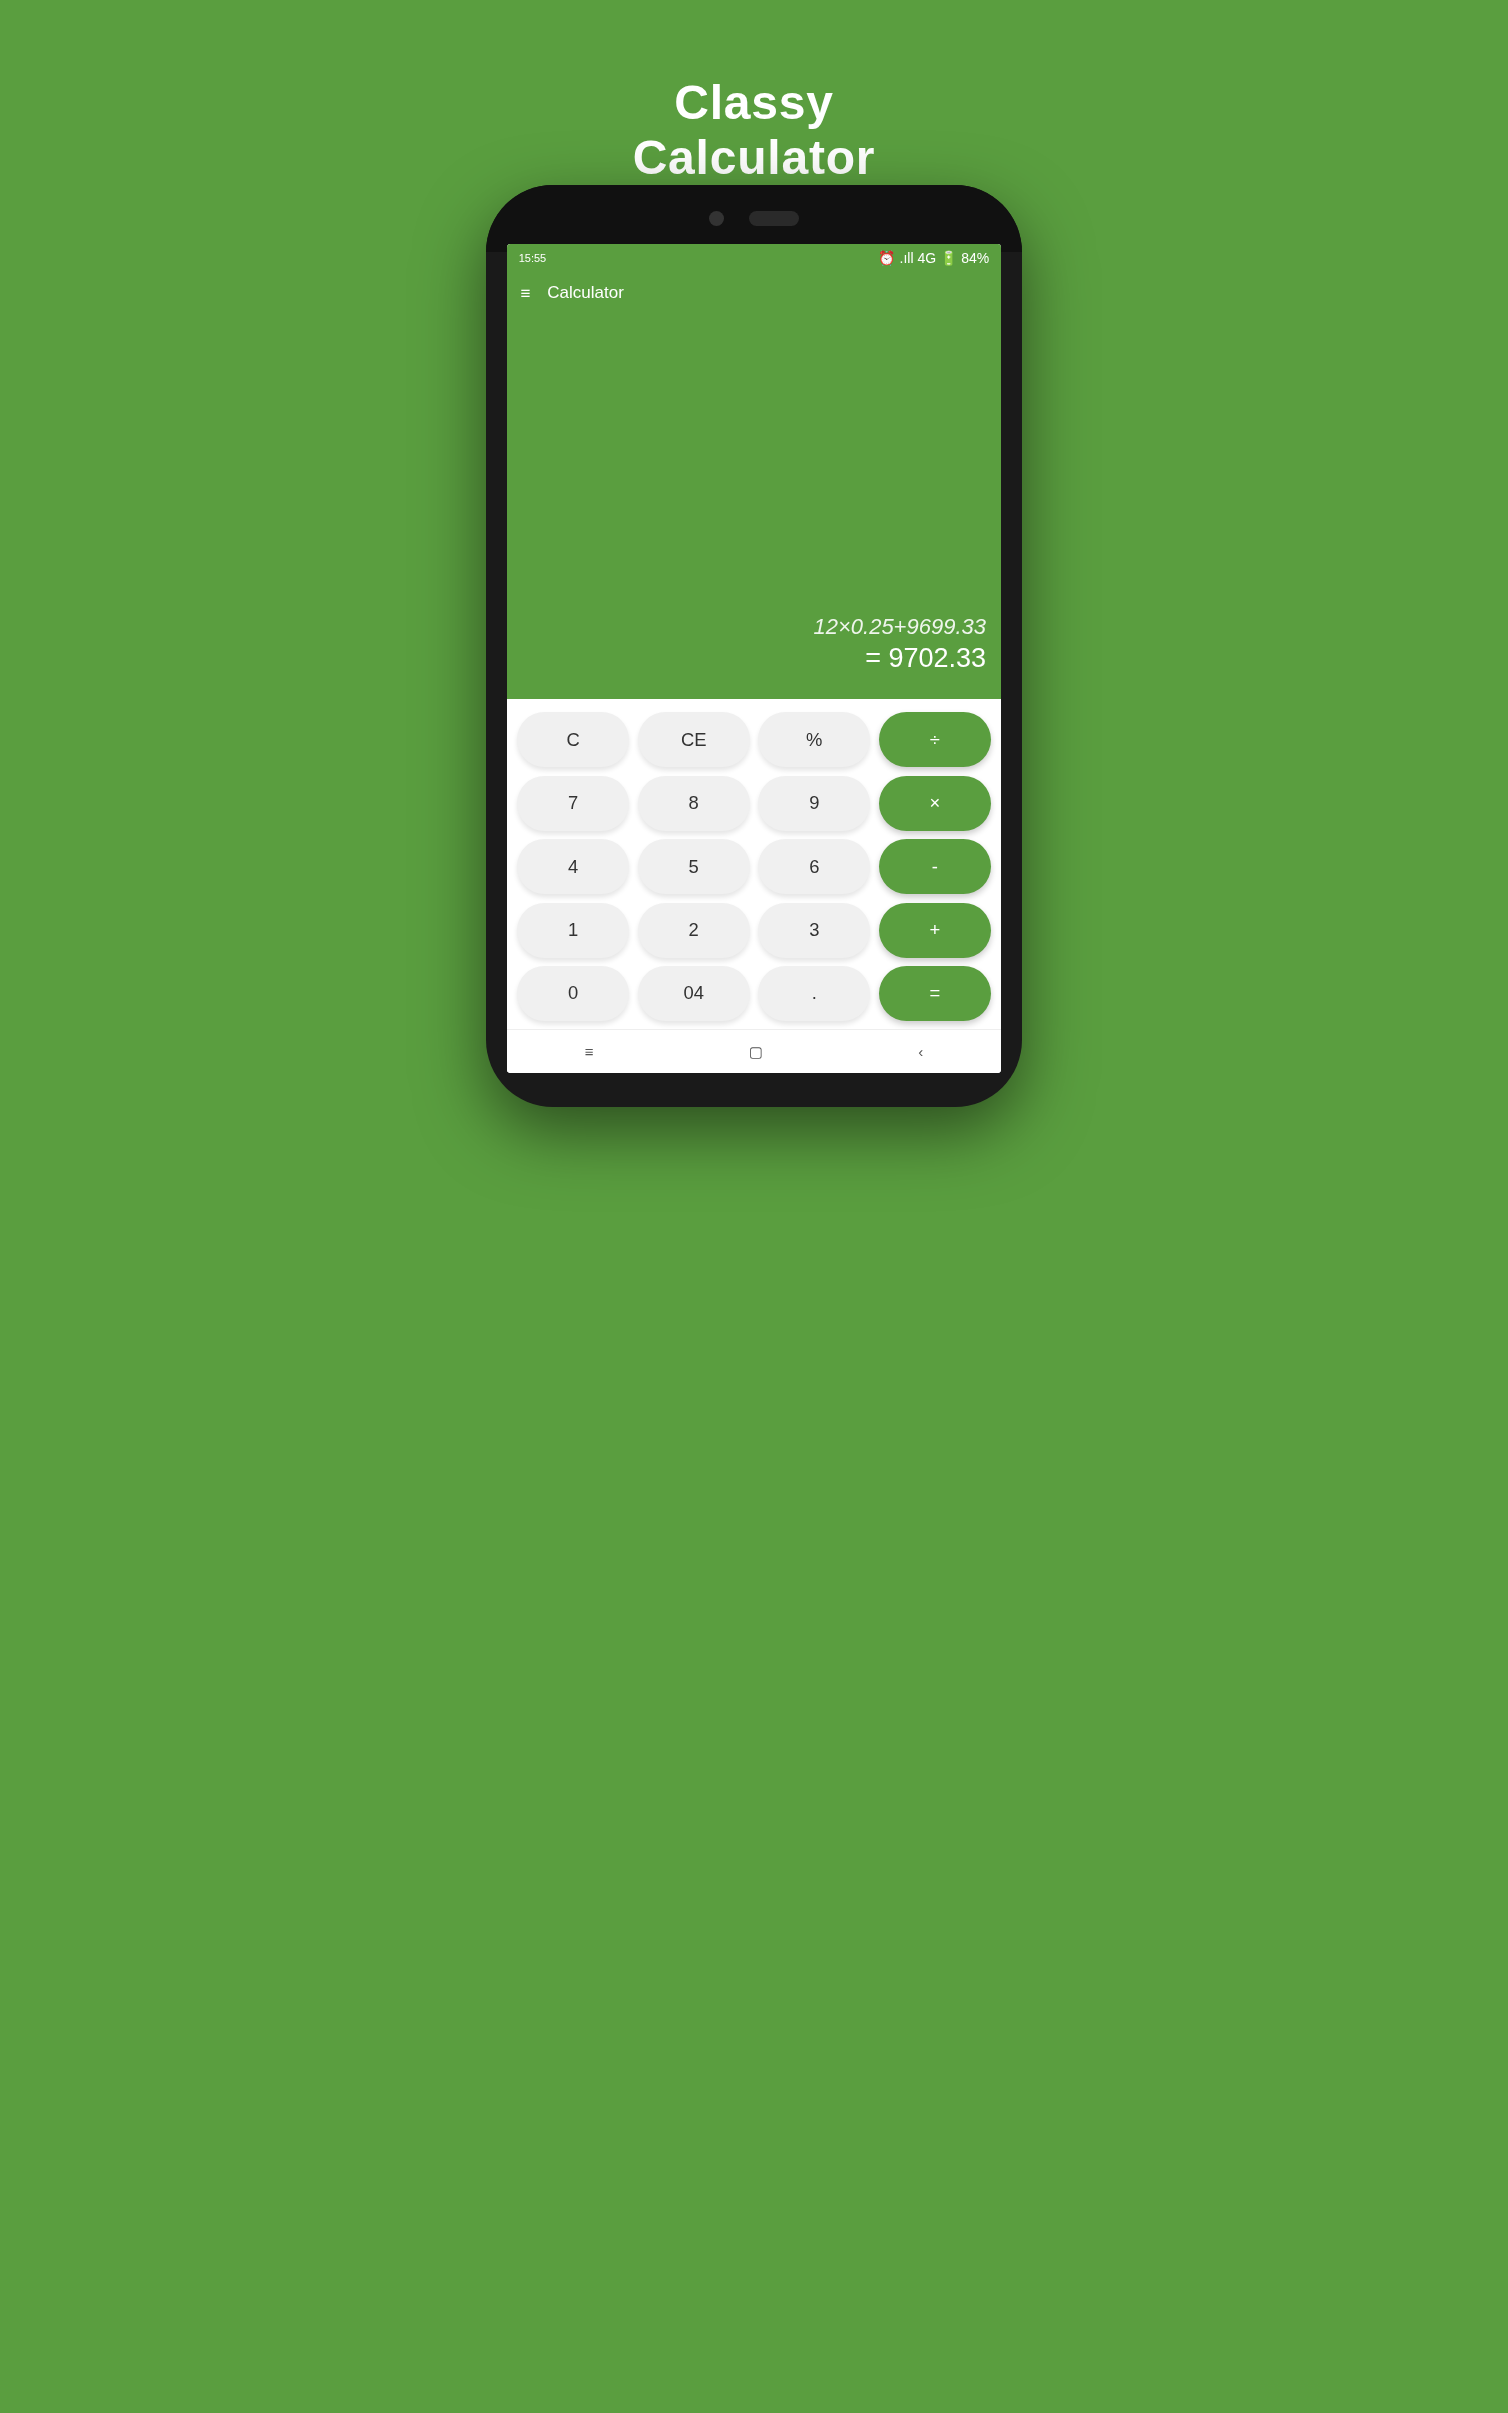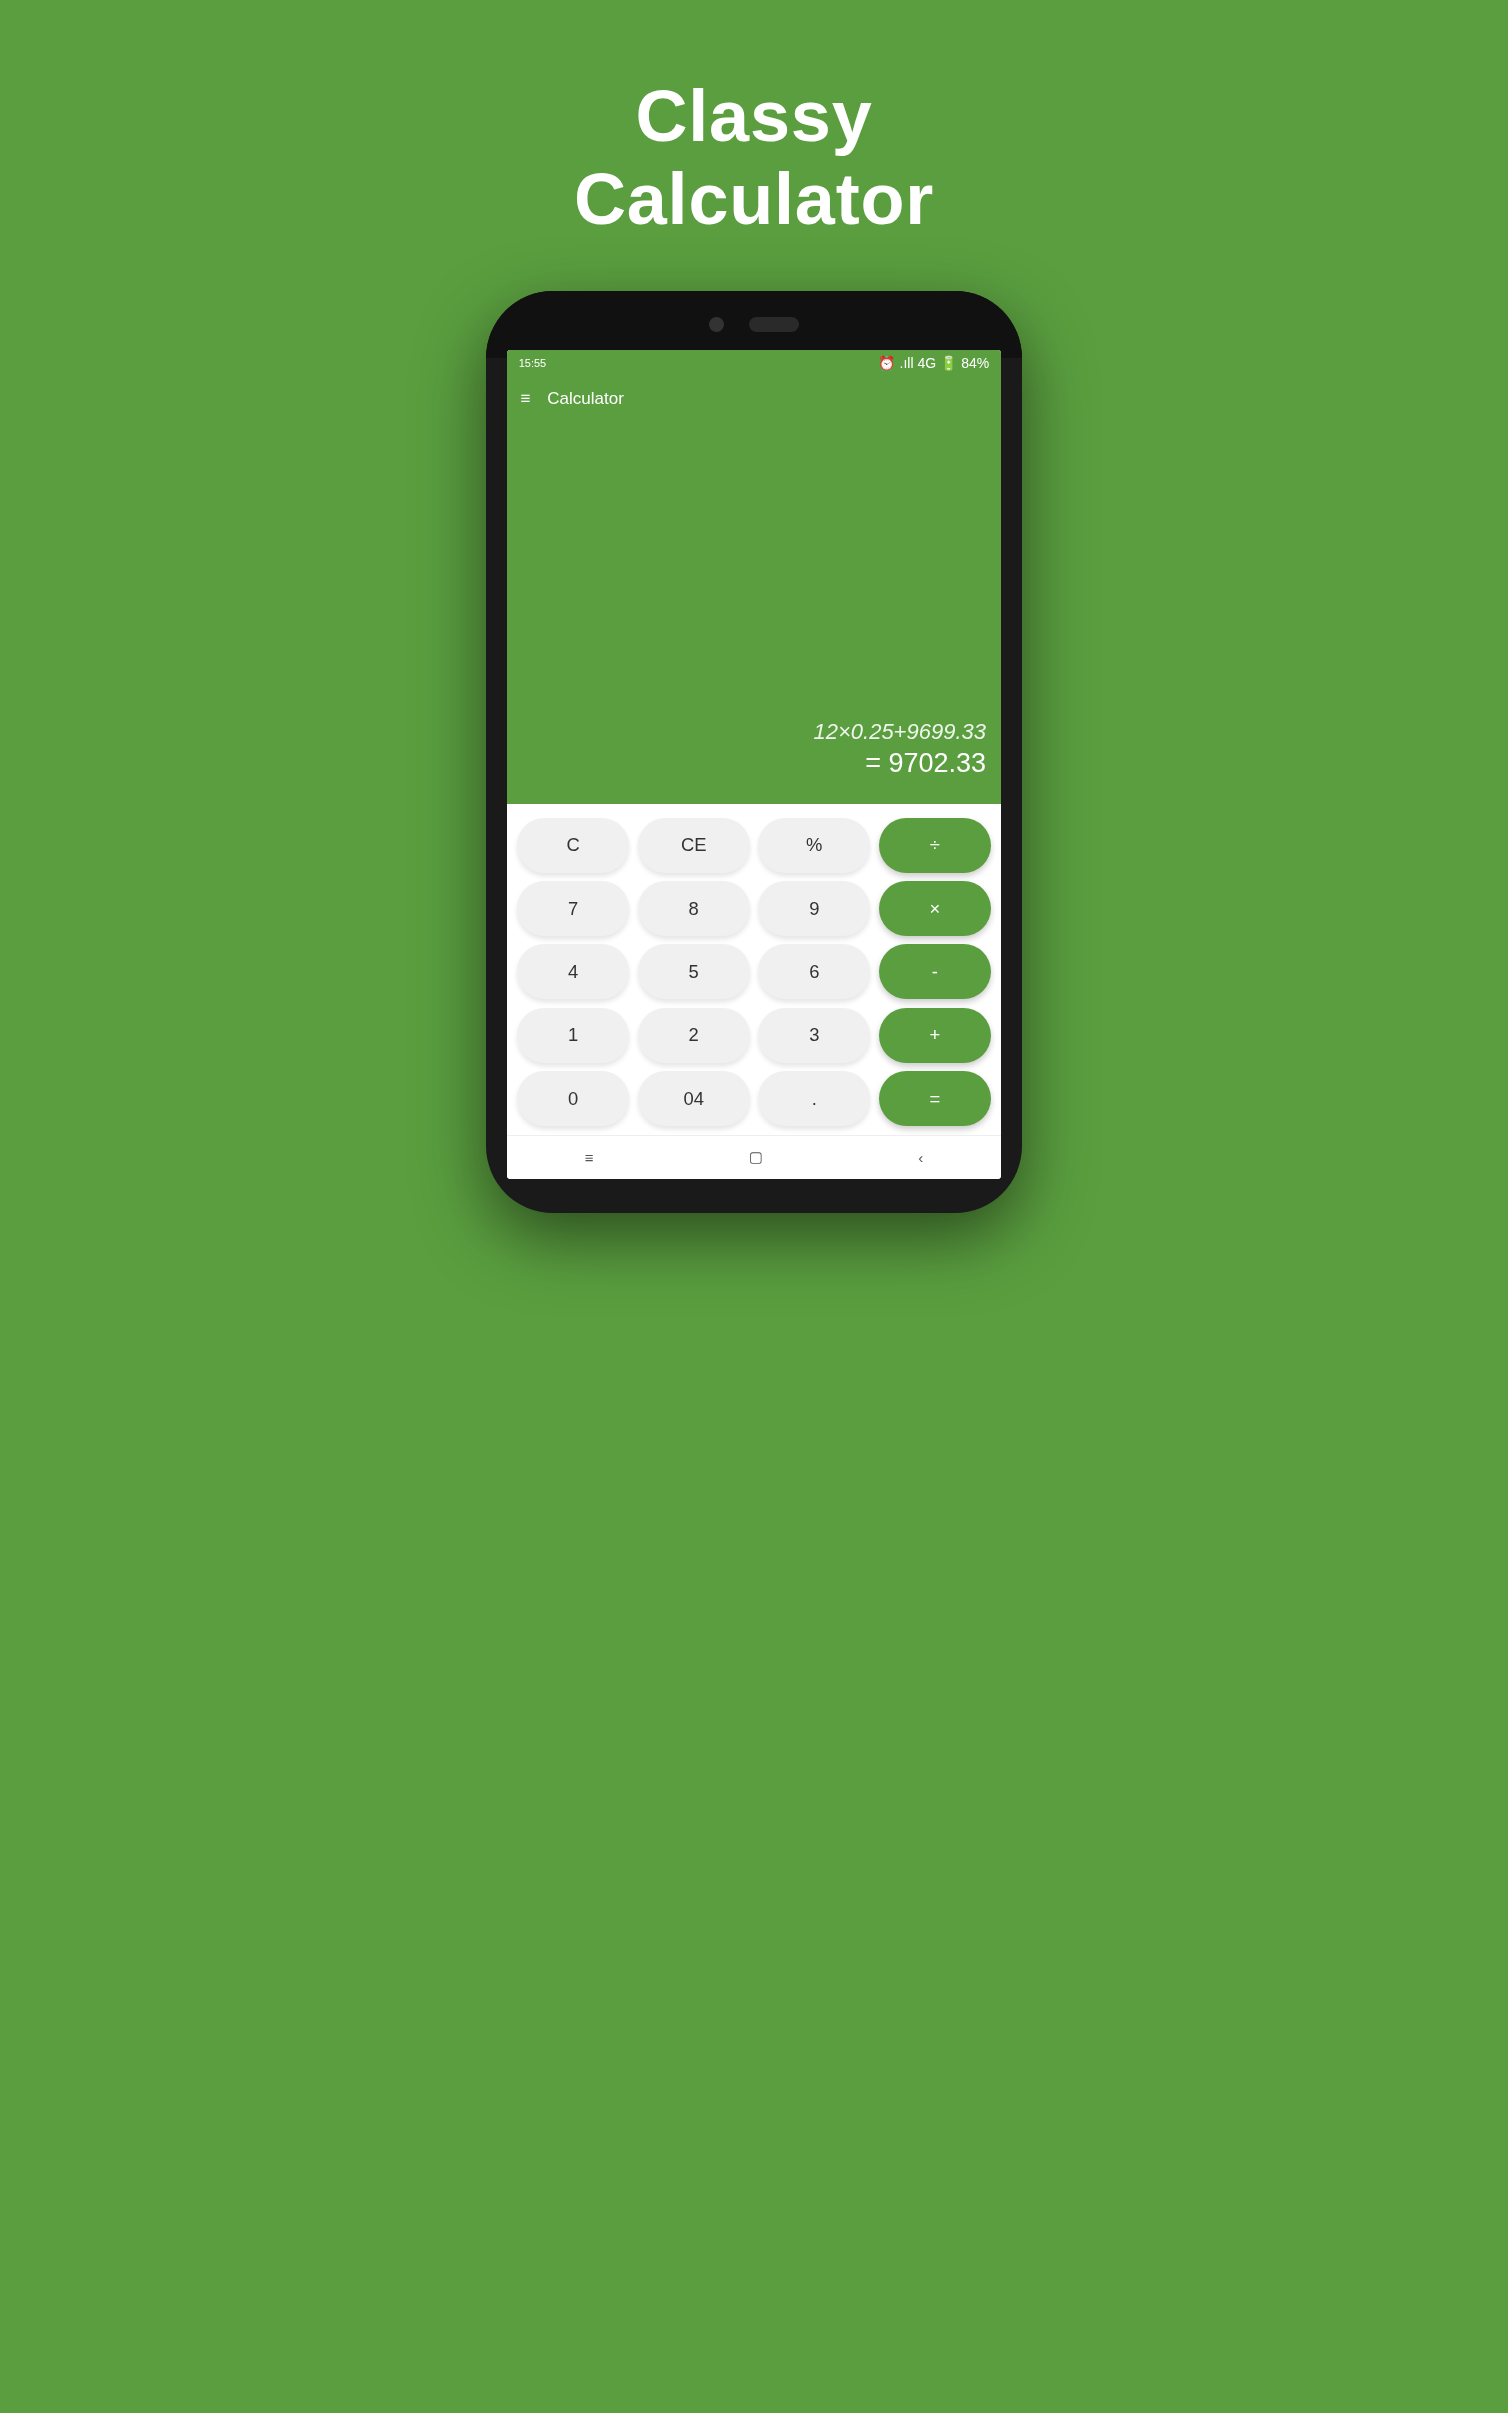--- a/index.html
+++ b/index.html
@@ -10,30 +10,29 @@
       background-color: #5a9e3f;
       display: flex;
       flex-direction: column;
       align-items: center;
       font-family: 'Arial', sans-serif;
       overflow: hidden;
     }
 
     .page-title {
       color: white;
-      font-size: 72px;
+      font-size: 48px;
       font-weight: 800;
       text-align: center;
       margin-top: 75px;
       line-height: 1.15;
       letter-spacing: 0.8px;
     }
 
     .phone-wrapper {
-      margin-top: 50px;
       position: relative;
       width: 536px;
       height: 1844px;
     }
 
     
     .phone-shell {
       position: absolute;
       top: 0;
       left: 0;

